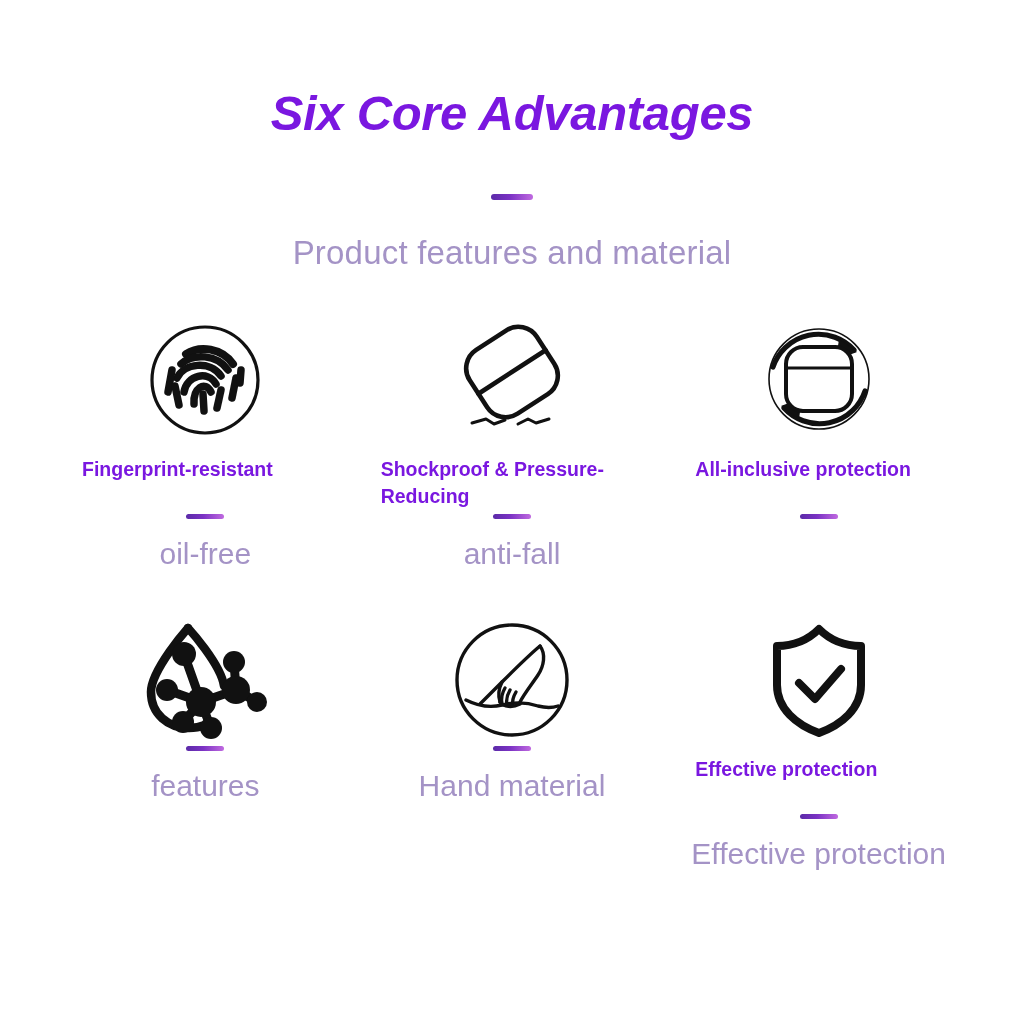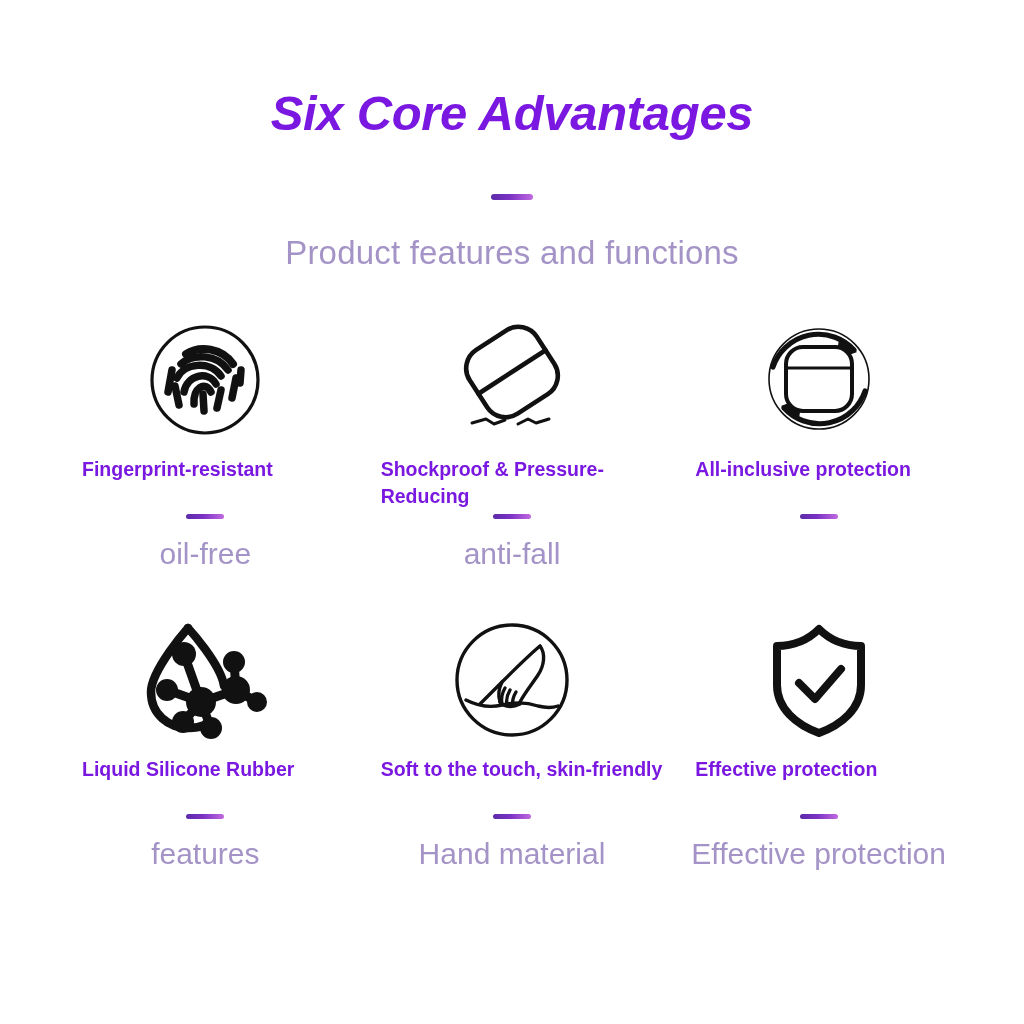--- a/index.html
+++ b/index.html
@@ -106,21 +106,21 @@
   .cell.col3 .cell-label { padding-left: 30px; }
 </style>
 </head>
 <body>
 
 <div class="page">
 
   <div class="header">
     <h1 class="main-title">Six Core Advantages</h1>
     <div class="header-divider"></div>
-    <p class="subtitle">Product features and functions</p>
+    <p class="subtitle">Product features and material</p>
   </div>
 
   <div class="grid">
 
     <div class="cell col1">
       <div class="icon-wrap">
         <svg width="120" height="120" viewBox="0 0 120 120" fill="none" stroke="#111111" stroke-width="3.2" stroke-linecap="round">
           <circle cx="60" cy="60" r="53"></circle>
           <g stroke-width="7.5">
             <path d="M41 34 C55 25, 77 28, 88 44" stroke-width="8"></path>
@@ -202,42 +202,40 @@
             <circle cx="45" cy="36" r="12"></circle>
             <circle cx="28" cy="72" r="11"></circle>
             <circle cx="44" cy="104" r="11"></circle>
             <circle cx="72" cy="110" r="11"></circle>
             <circle cx="97" cy="72" r="14"></circle>
             <circle cx="95" cy="44" r="11"></circle>
             <circle cx="118" cy="84" r="10"></circle>
           </g>
         </svg>
       </div>
-      <div class="cell-label">Liquid Silicone Rubber</div>
       <div class="cell-divider"></div>
       <div class="cell-caption">features</div>
     </div>
 
     <div class="cell col2">
       <div class="icon-wrap">
         <svg width="124" height="124" viewBox="0 0 124 124" fill="none" stroke="#111111" stroke-width="3.4" stroke-linecap="round" stroke-linejoin="round">
           <circle cx="62" cy="62" r="55"></circle>
 
           <path d="M90 28 C78 38, 62 54, 52 64 C44 72, 36 80, 30 86"></path>
           <path d="M90 28 C96 36, 94 48, 88 57 C82 66, 74 76, 70 84"></path>
           <path d="M52 64 C49 70, 48 78, 50 84"></path>
           <path d="M55 70 C52 75, 51 81, 52 86"></path>
           <path d="M60 72 C57 77, 56 82, 57 87"></path>
           <path d="M66 74 C63 79, 62 83, 63 87"></path>
           <path d="M50 84 C54 89, 62 90, 70 86"></path>
 
           <path d="M16 82 C28 88, 40 90, 52 87 C64 84, 76 84, 88 88 C96 90, 102 90, 108 88"></path>
         </svg>
       </div>
-      <div class="cell-label">Soft to the touch, skin-friendly</div>
       <div class="cell-divider"></div>
       <div class="cell-caption">Hand material</div>
     </div>
 
     <div class="cell col3">
       <div class="icon-wrap">
         <svg width="112" height="122" viewBox="0 0 112 122" fill="none" stroke="#111111" stroke-width="8" stroke-linecap="round" stroke-linejoin="round">
           <path d="M56 10 C44 22, 28 27, 14 27 L14 66 C14 90, 34 106, 56 114 C78 106, 98 90, 98 66 L98 27 C84 27, 68 22, 56 10 Z"></path>
           <path d="M36 64 L52 80 L78 50"></path>
         </svg>

